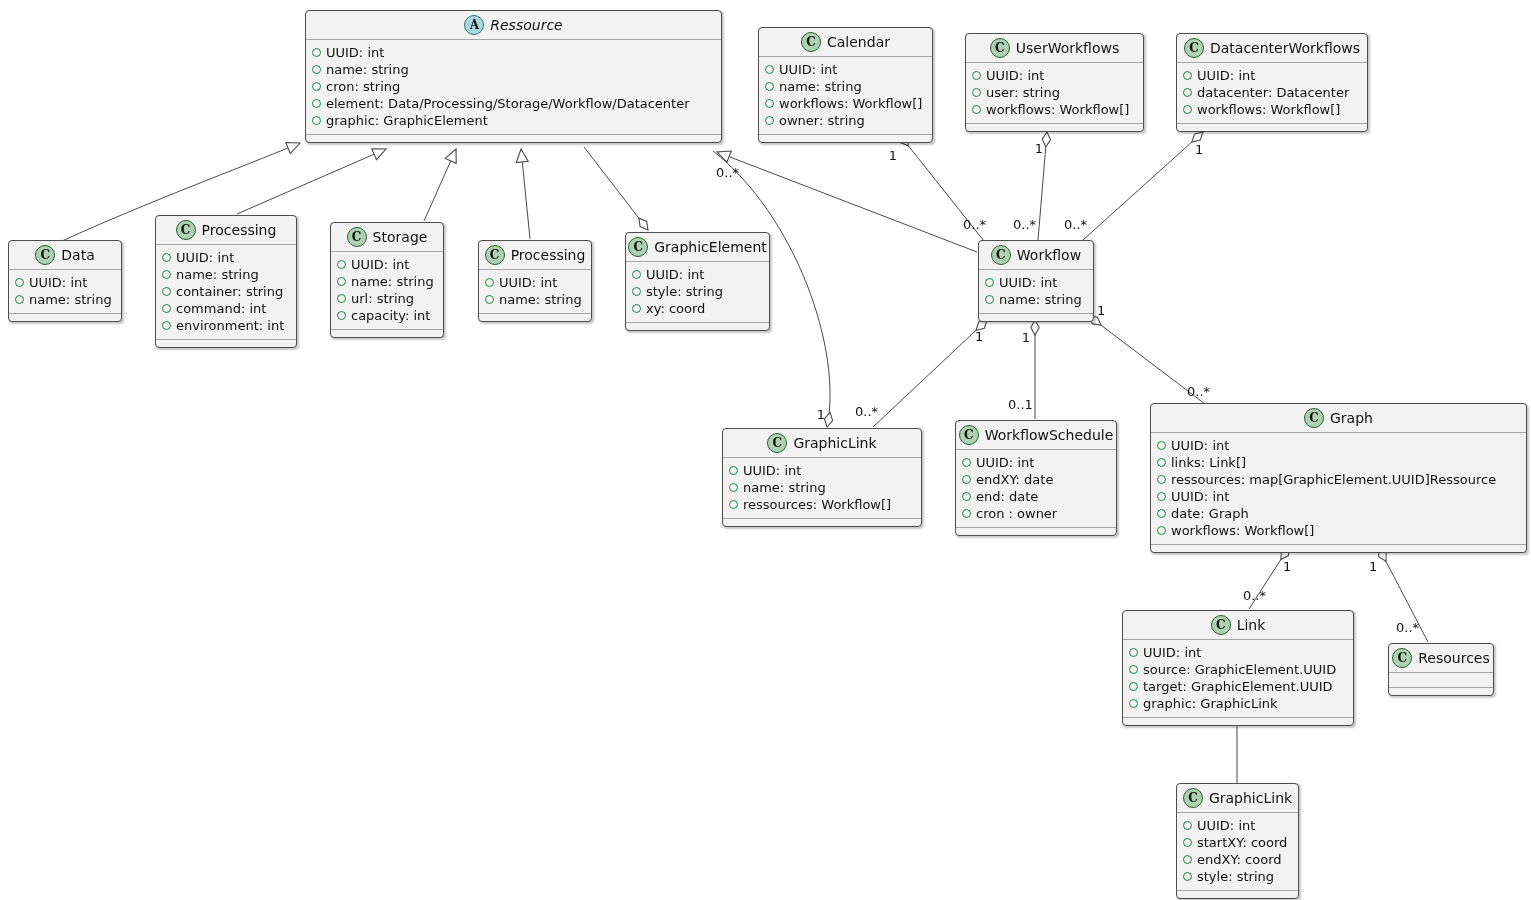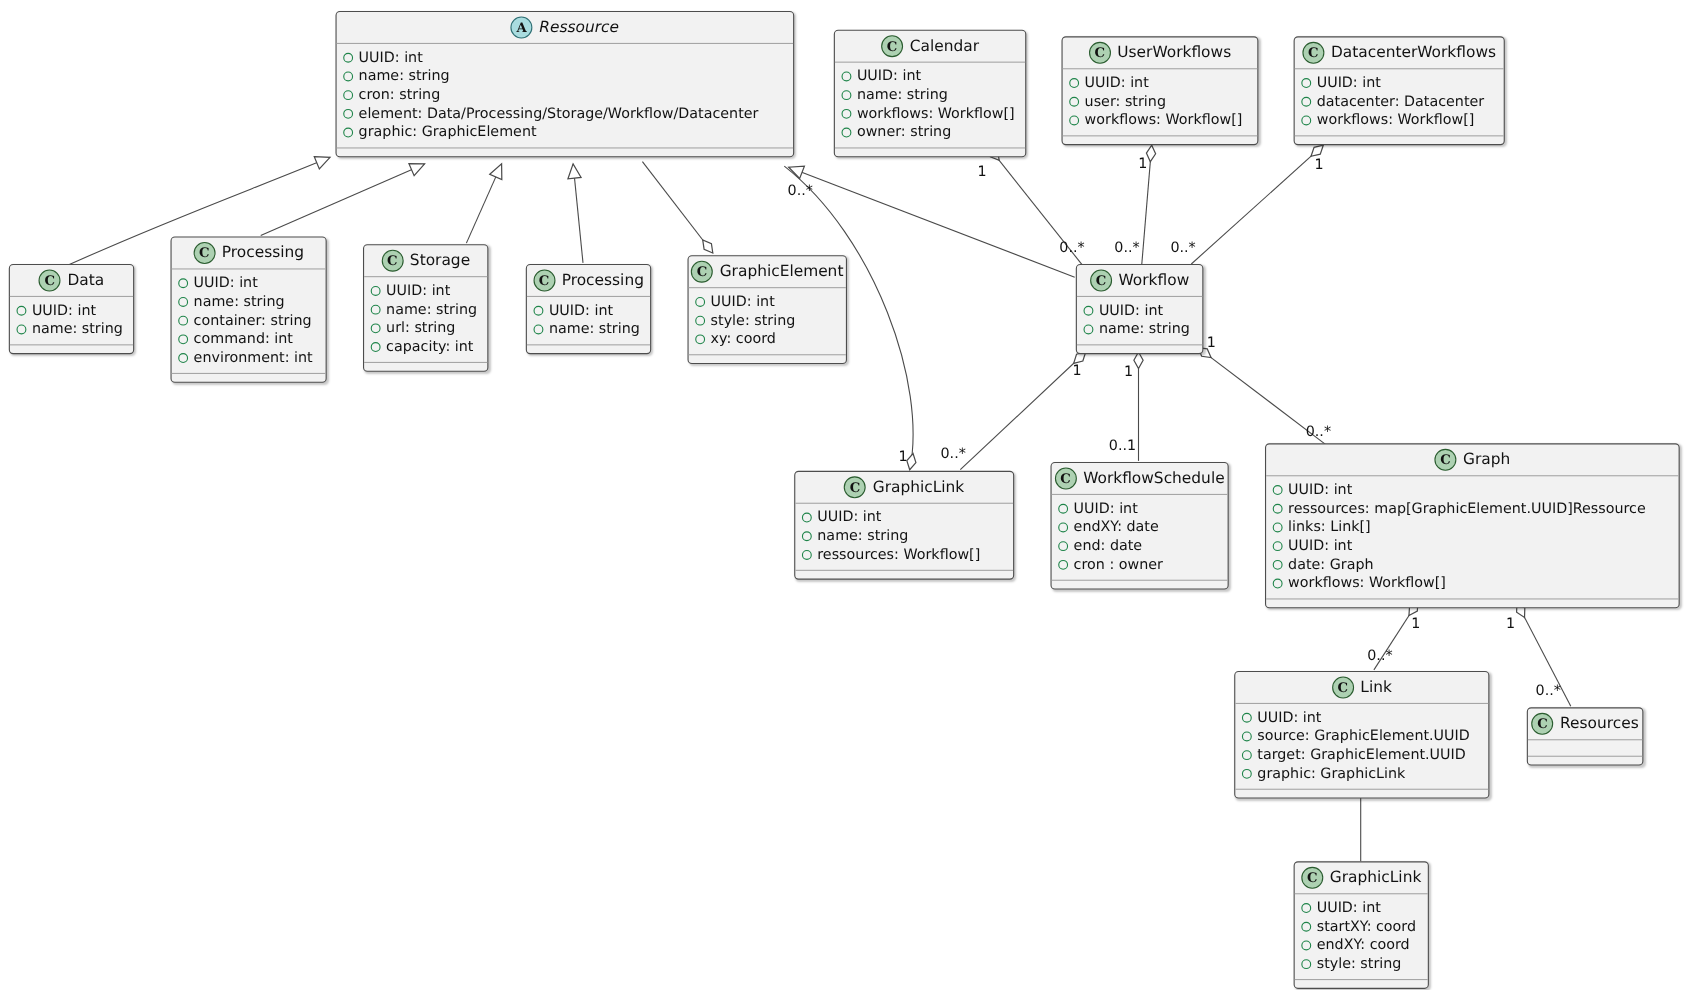--- a/index.html
+++ b/index.html
@@ -371,28 +371,28 @@
     <span class="cicon class">C</span>
     <span>Graph</span>
   </div>
   <ul class="uml-attrs">
       <li>
         <span class="field-icon"></span>
         <span>UUID: int</span>
       </li>
       <li>
         <span class="field-icon"></span>
+        <span>links: Link[]</span>
+      </li>
+      <li>
+        <span class="field-icon"></span>
         <span>ressources: map[GraphicElement.UUID]Ressource</span>
       </li>
       <li>
         <span class="field-icon"></span>
-        <span>links: Link[]</span>
-      </li>
-      <li>
-        <span class="field-icon"></span>
         <span>UUID: int</span>
       </li>
       <li>
         <span class="field-icon"></span>
         <span>date: Graph</span>
       </li>
       <li>
         <span class="field-icon"></span>
         <span>workflows: Workflow[]</span>
       </li>

